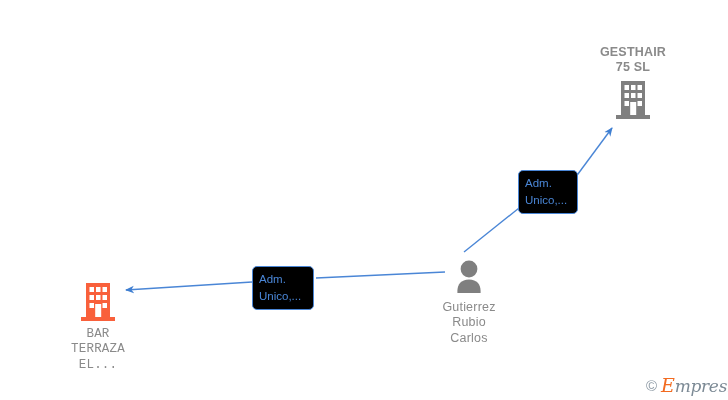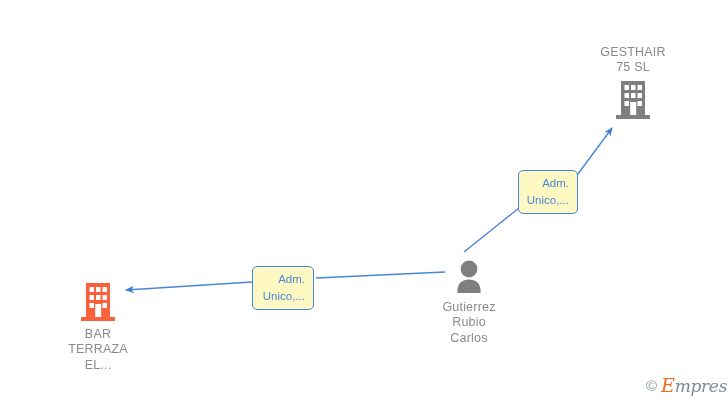--- a/index.html
+++ b/index.html
@@ -37,25 +37,26 @@
     height: 42px;
     line-height: 0;
   }
   .node .node-label {
     display: block;
     font-size: 12.5px;
     color: #8a8a8a;
     letter-spacing: .2px;
     white-space: pre-line;
   }
-  .node.company-orange .node-label { color: #8a8a8a; }
+  .node.company-orange .node-label { color: #8a8a8a; font-family: Liberation Mono, monospace; }
 
   #node-gesthair {
     left: 568px;
     top: 45px;
+    font-weight: bold;
   }
   #node-gesthair .node-label {
     margin-bottom: 4px;
   }
   #node-barterraza {
     left: 33px;
     top: 282px;
   }
   #node-barterraza .node-label {
     margin-top: 3px;
@@ -66,25 +67,25 @@
   }
   #node-person .node-label {
   }
 
   
   .edge-label {
     position: absolute;
     box-sizing: border-box;
     border: 1.4px solid #4a86d6;
     border-radius: 5px;
-    background: #fef9c3;
+    background: #000000;
     color: #4a86d6;
     font-size: 11.5px;
     line-height: 1.45;
-    text-align: right;
+    text-align: left;
     padding: 4px 8px 5px 6px;
     white-space: pre-line;
   }
   #edge-label-gesthair {
     left: 518px;
     top: 170px;
     width: 60px;
   }
   #edge-label-barterraza {
     left: 252px;

